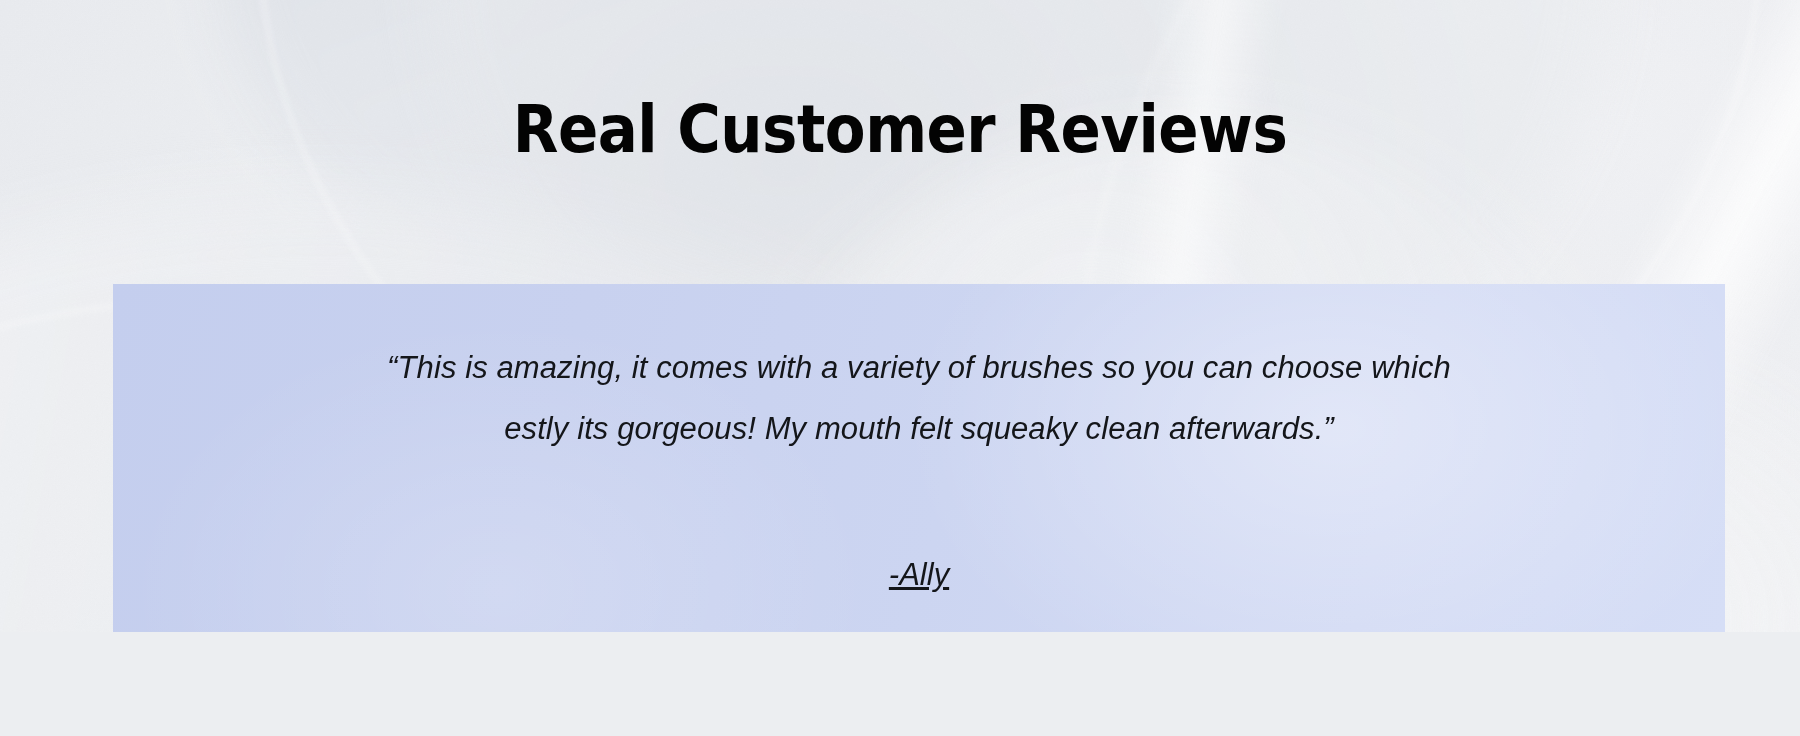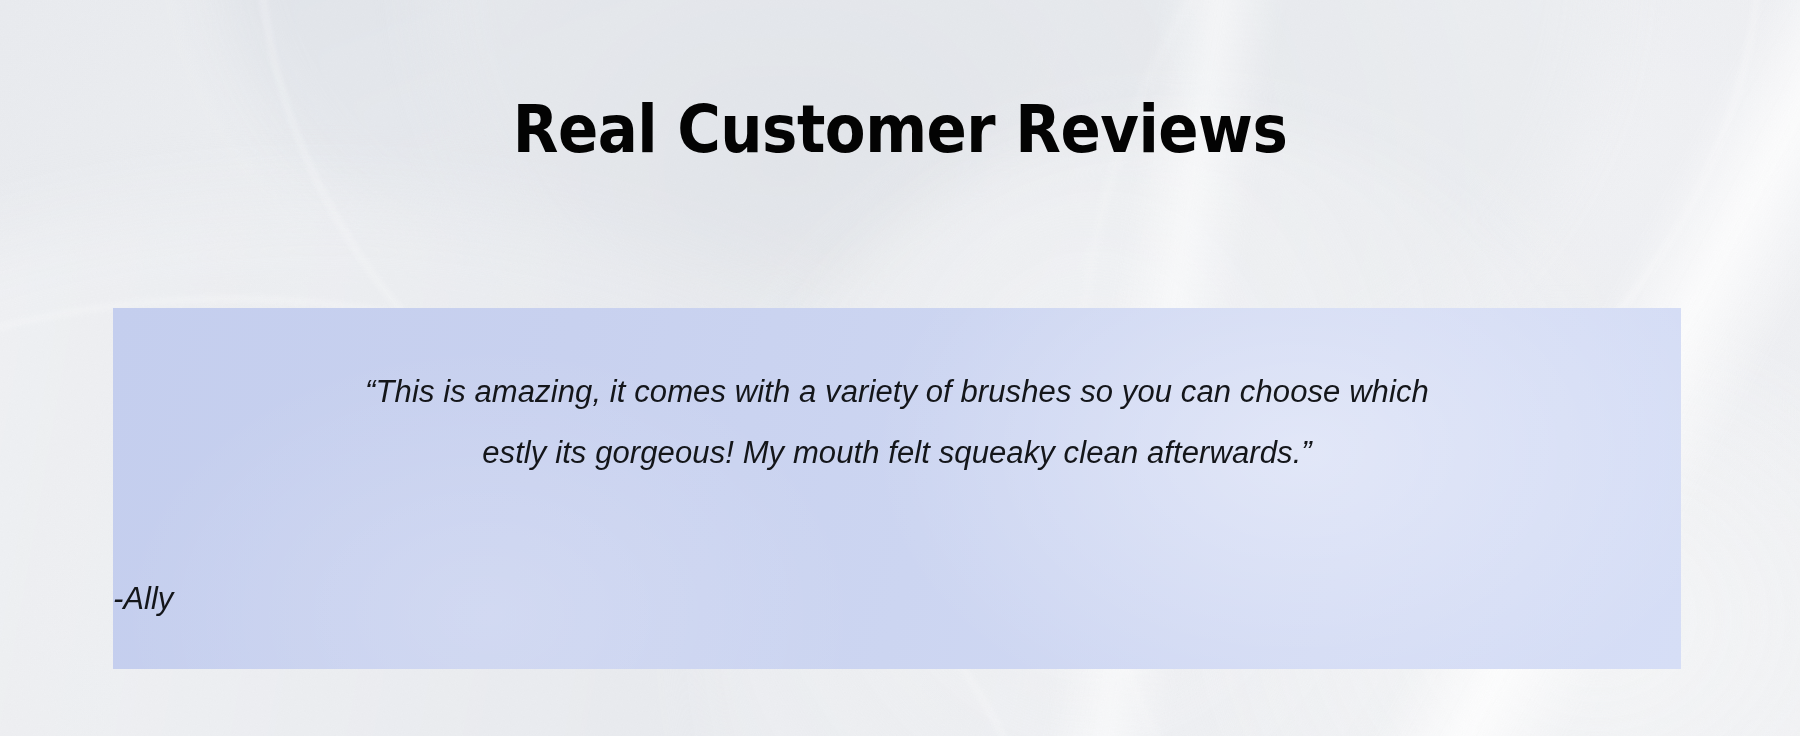--- a/index.html
+++ b/index.html
@@ -10,21 +10,21 @@
     width: 1800px;
     height: 736px;
     overflow: hidden;
     font-family: "Liberation Sans", sans-serif;
     background: #eceef1;
   }
 
   #stage {
     position: relative;
     width: 1800px;
-    height: 736px;
+    height: 632px;
     overflow: hidden;
     background: #ecedf0;
   }
 
   
   .bg-layer {
     position: absolute;
     inset: 0;
     overflow: hidden;
   }
@@ -153,24 +153,25 @@
     line-height: 1.1;
     font-weight: 800;
     letter-spacing: -0.3px;
     color: #3b46f0;
     font-family: "DejaVu Sans", "Liberation Sans", sans-serif;
   }
 
   .quote-card {
     position: absolute;
     left: 113px;
-    top: 308px;
+    top: 284px;
     width: 1568px;
     height: 361px;
     background: linear-gradient(105deg, #c4ceee 0%, #c8d1ef 28%, #ccd5f1 52%, #d2daf4 78%, #d6def6 100%);
+    padding-left: 44px;
   }
   .quote-card-sheen {
     position: absolute;
     inset: 0;
     background:
       radial-gradient(ellipse 620px 420px at 76% 40%, rgba(255,255,255,.36) 0%, rgba(255,255,255,0) 70%),
       radial-gradient(ellipse 520px 380px at 24% 85%, rgba(255,255,255,.18) 0%, rgba(255,255,255,0) 72%);
     pointer-events: none;
   }
 
@@ -185,25 +186,27 @@
     color: #14161a;
     font-family: "Liberation Sans", sans-serif;
     letter-spacing: .1px;
   }
   .quote-line { display: block; }
 
   .attribution {
     position: absolute;
     left: 0; right: 0;
     top: 271px;
+    text-align: center;
     font-style: italic;
     font-size: 31px;
     line-height: 40px;
     color: #14161a;
     font-family: "Liberation Sans", sans-serif;
+    text-decoration: underline;
   }
 </style>
 </head>
 <body>
 
 <div id="stage">
 
   <div class="bg-layer">
     <div class="bg-base"></div>
     <div class="blob blob-a"></div>

